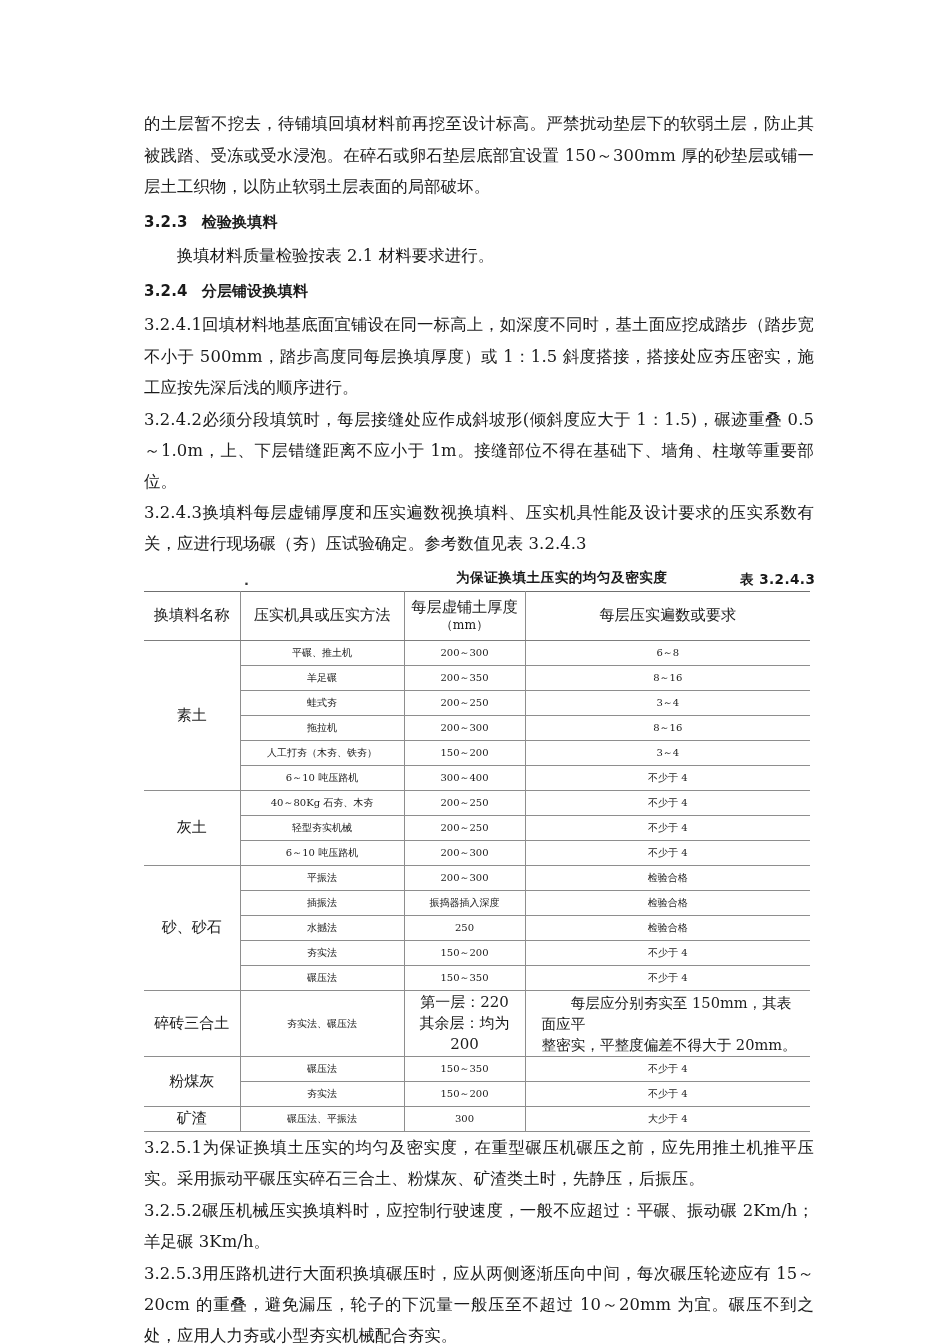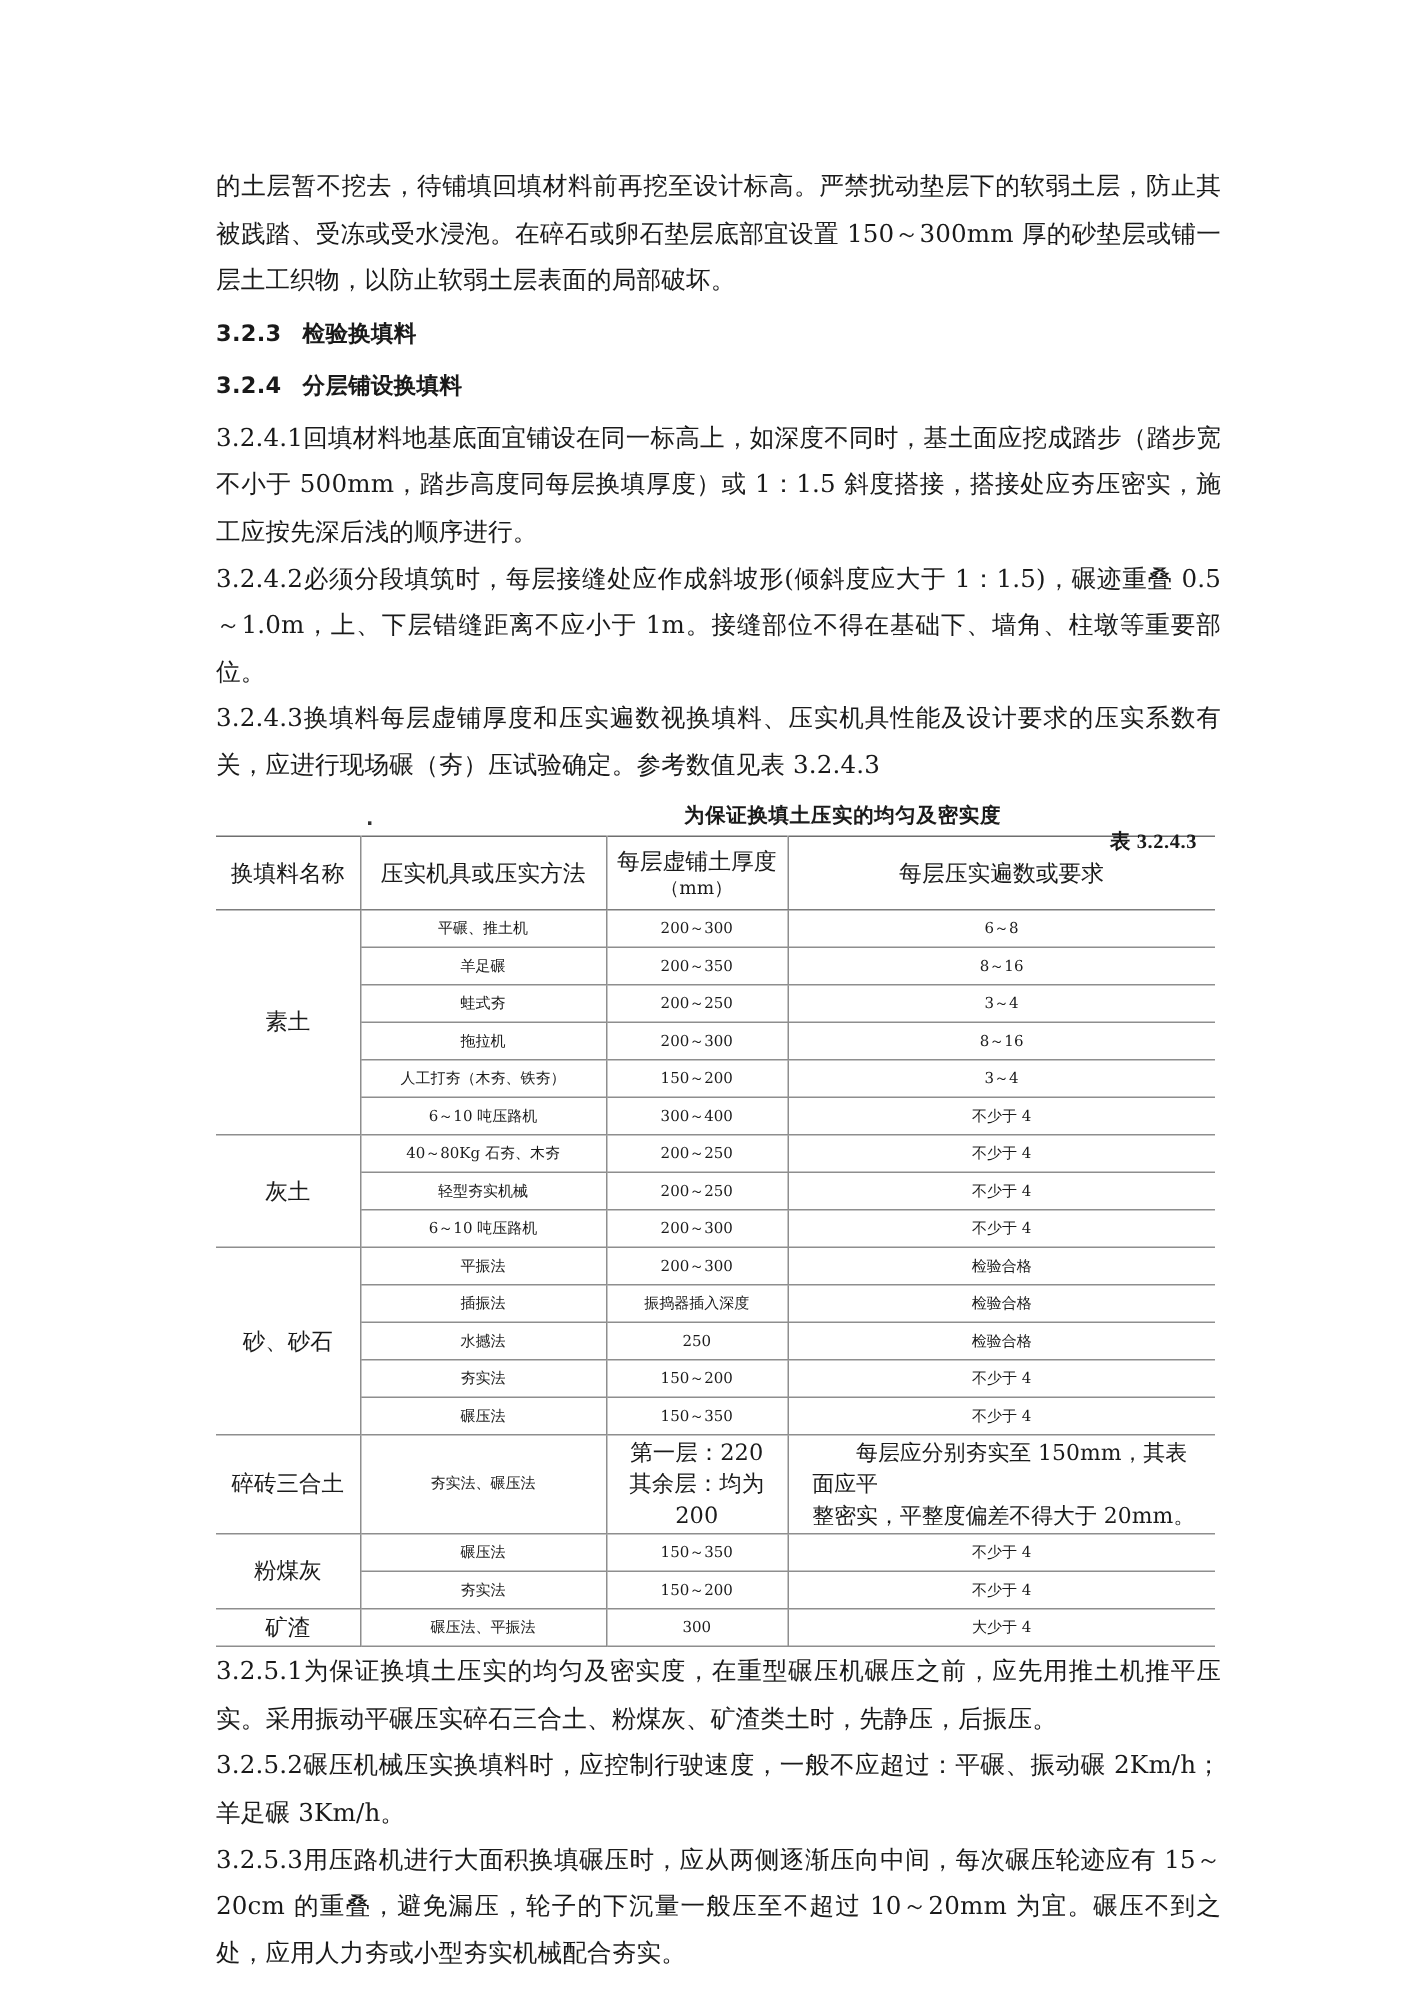--- a/index.html
+++ b/index.html
@@ -66,23 +66,22 @@
   }
   .table-caption .cap-title {
     position: absolute;
     left: 312px;
     top: 2px;
     letter-spacing: 0.5px;
   }
   .table-caption .cap-num {
     position: absolute;
     left: 596px;
-    top: 19px;
+    top: 4px;
     letter-spacing: 0.4px;
-    font-family: Liberation Serif, serif;
   }
 
   table.spec {
     border-collapse: collapse;
     width: 666px;
     margin: 0;
     table-layout: fixed;
     font-size: 14.6px;
   }
   table.spec col.c1 { width: 96px; }
@@ -144,20 +143,21 @@
 <body>
 
 <div class="page">
 
   <p class="para">的土层暂不挖去，待铺填回填材料前再挖至设计标高。严禁扰动垫层下的软弱土层，防止其被践踏、受冻或受水浸泡。在碎石或卵石垫层底部宜设置 150～300mm 厚的砂垫层或铺一层土工织物，以防止软弱土层表面的局部破坏。</p>
 
   <div class="heading">
     <span class="hnum">3.2.3</span><span>检验换填料</span>
   </div>
 
+  <p class="para indent2">换填材料质量检验按表 2.1 材料要求进行。</p>
 
   <div class="heading">
     <span class="hnum">3.2.4</span><span>分层铺设换填料</span>
   </div>
 
   <p class="para">
     <span class="cnum">3.2.4.1</span><span>回填材料地基底面宜铺设在同一标高上，如深度不同时，基土面应挖成踏步（踏步宽不小于 500mm，踏步高度同每层换填厚度）或 1：1.5 斜度搭接，搭接处应夯压密实，施工应按先深后浅的顺序进行。</span>
   </p>
 
   <p class="para tight">

